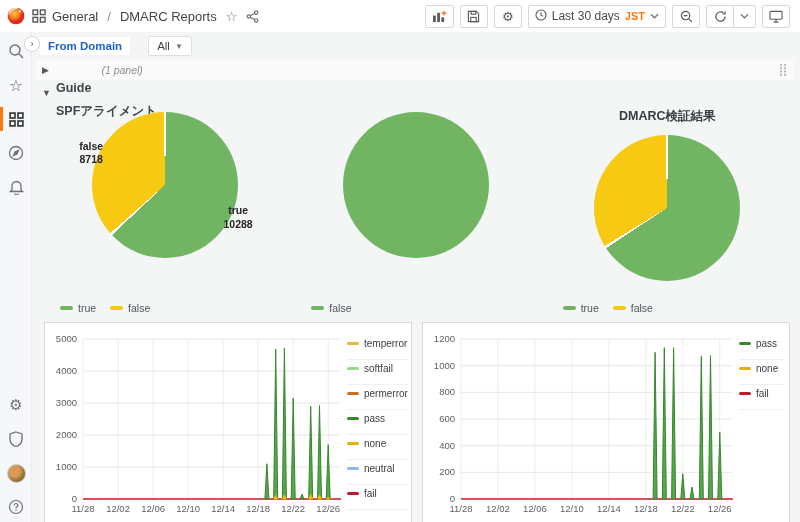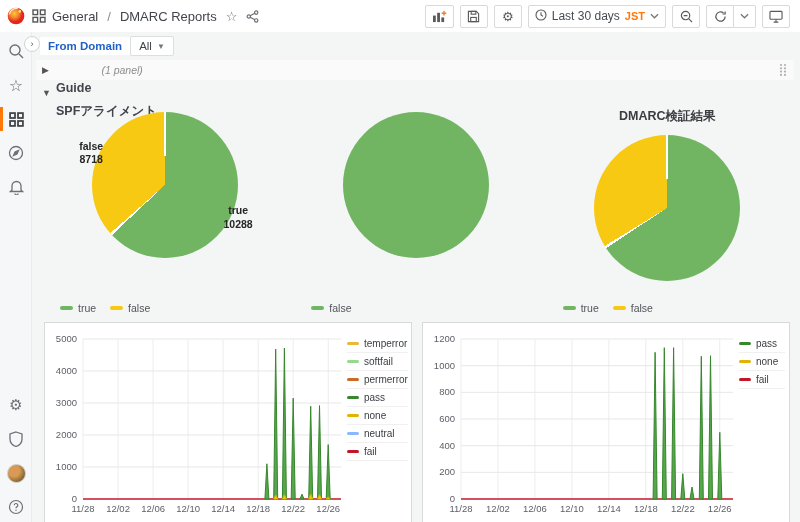--- a/index.html
+++ b/index.html
@@ -31,21 +31,21 @@
   .side-icn.active { color:#3c3f43; }
   .side-icn.active::before { content:""; position:absolute; left:0; top:3px; bottom:3px; width:3px; background:#ff780a; }
   .side-spacer { flex:1; }
   .expand-btn { position:absolute; left:24px; top:36px; width:16px; height:16px; border-radius:50%;
     background:#fff; border:1px solid #d4d4d4; z-index:30; font-size:9px; color:#555;
     display:flex; align-items:center; justify-content:center; cursor:pointer; }
   .avatar { width:19px; height:19px; border-radius:50%;
     background:radial-gradient(circle at 35% 35%, #d99a55 0 35%, #8a6a35 70%, #4e6b3a 100%); border:1px solid #c9c9c9; }
 
   
-  .submenu { position:absolute; left:32px; top:32px; width:768px; height:28px; display:flex; align-items:center; gap:0; padding-left:8px; }
+  .submenu { position:absolute; left:32px; top:32px; width:768px; height:28px; display:flex; align-items:center; gap:18px; padding-left:8px; }
   .chip-label { background:#fff; color:#1f62c5; font-size:11.5px; font-weight:bold; padding:3px 8px; border-radius:2px; cursor:pointer; }
   .chip-value { background:#fff; border:1px solid #dedede; font-size:11.5px; color:#41444b; padding:3px 8px; border-radius:2px;
     display:flex; align-items:center; gap:5px; cursor:pointer; }
   .chip-value .chev { font-size:8px; color:#777; }
 
   .row-head { position:absolute; left:36px; width:758px; display:flex; align-items:center; gap:6px; cursor:pointer; }
   .row-guide { top:60px; height:20px; background:#fafafa; padding:0 6px; }
   .row-sum { top:84px; height:18px; padding:0 6px; }
   .row-chev { font-size:9px; color:#555; width:8px; }
   .row-title { font-size:12.5px; font-weight:bold; color:#41444b;margin-top:36px; }
@@ -65,21 +65,21 @@
   .leg-item { display:flex; align-items:center; gap:5px; font-size:10.5px; color:#52545c; }
   .swatch { width:13px; height:4px; border-radius:2px; }
 
   
   .ts-row { position:absolute; left:44px; top:322px; display:flex; gap:10px; }
   .ts-panel { width:368px; height:210px; background:#fff; border:1px solid #d8d9da; padding:5px 2px 0 4px; }
   .ts-body { display:flex; margin-top:3px; }
   .ts-svg { flex:none; }
   .ts-legend { flex:1; padding:4px 2px 0 4px; }
   .ts-li { display:flex; align-items:center; gap:5px; font-size:10px; color:#3a3d42;
-    padding:3px 0 3px 0; border-bottom:1px solid #f0f0f0;text-align:center; }
+    padding:3px 0 10px 0; border-bottom:1px solid #f0f0f0;text-align:center; }
   .ts-li .swatch { width:12px; height:3px; }
   text.tick { font-family:"Liberation Sans","DejaVu Sans",sans-serif; font-size:9.5px; fill:#5c5f66; }
 </style>
 </head>
 <body>
 
 <div class="topbar">
   <div class="logo-cell">
     <svg width="20" height="20" viewBox="0 0 24 24">
       <defs>

